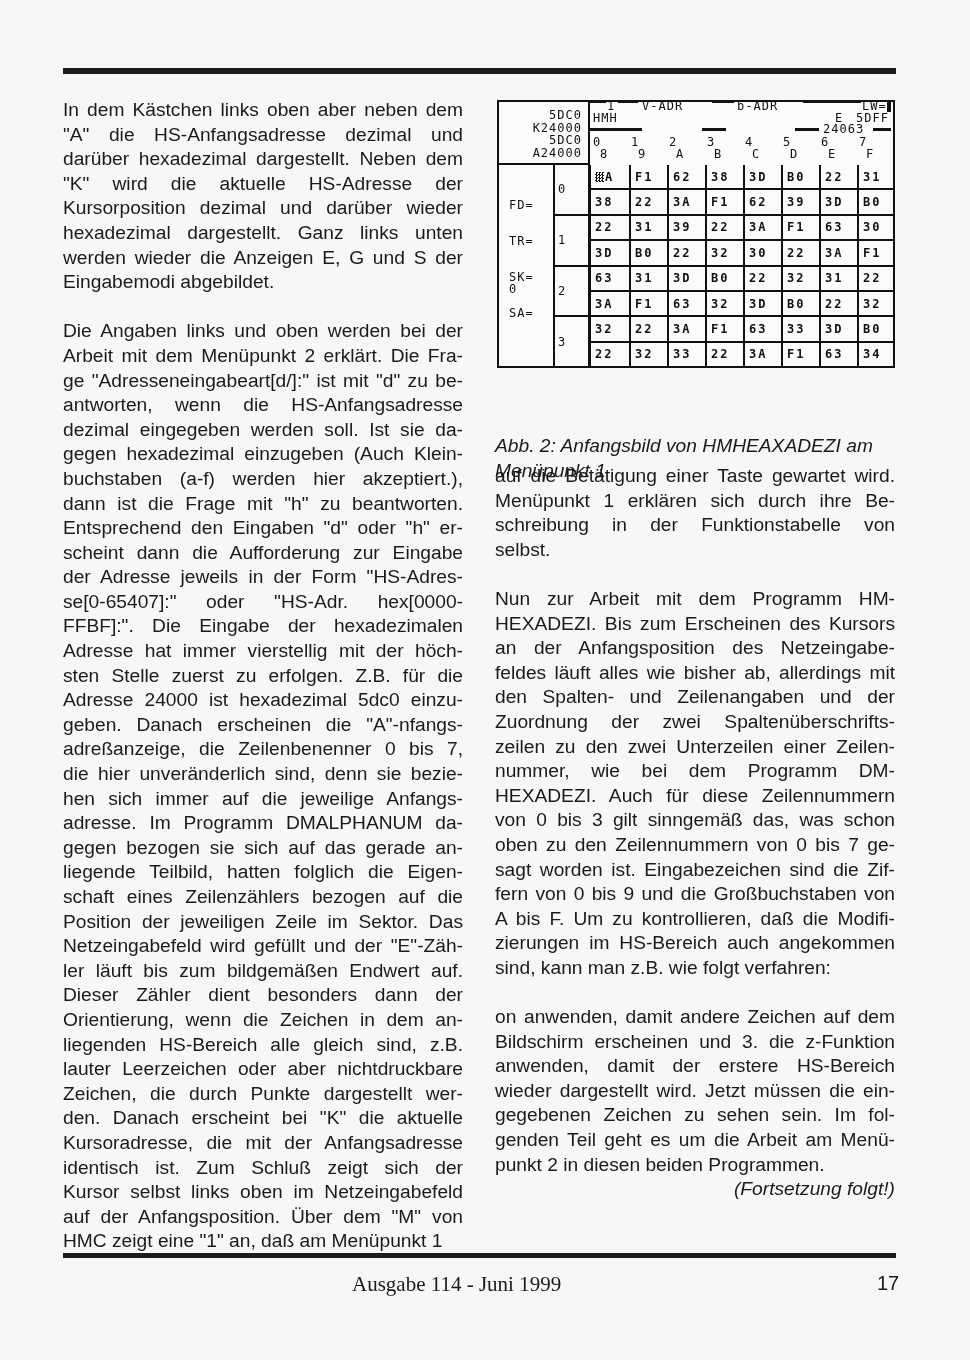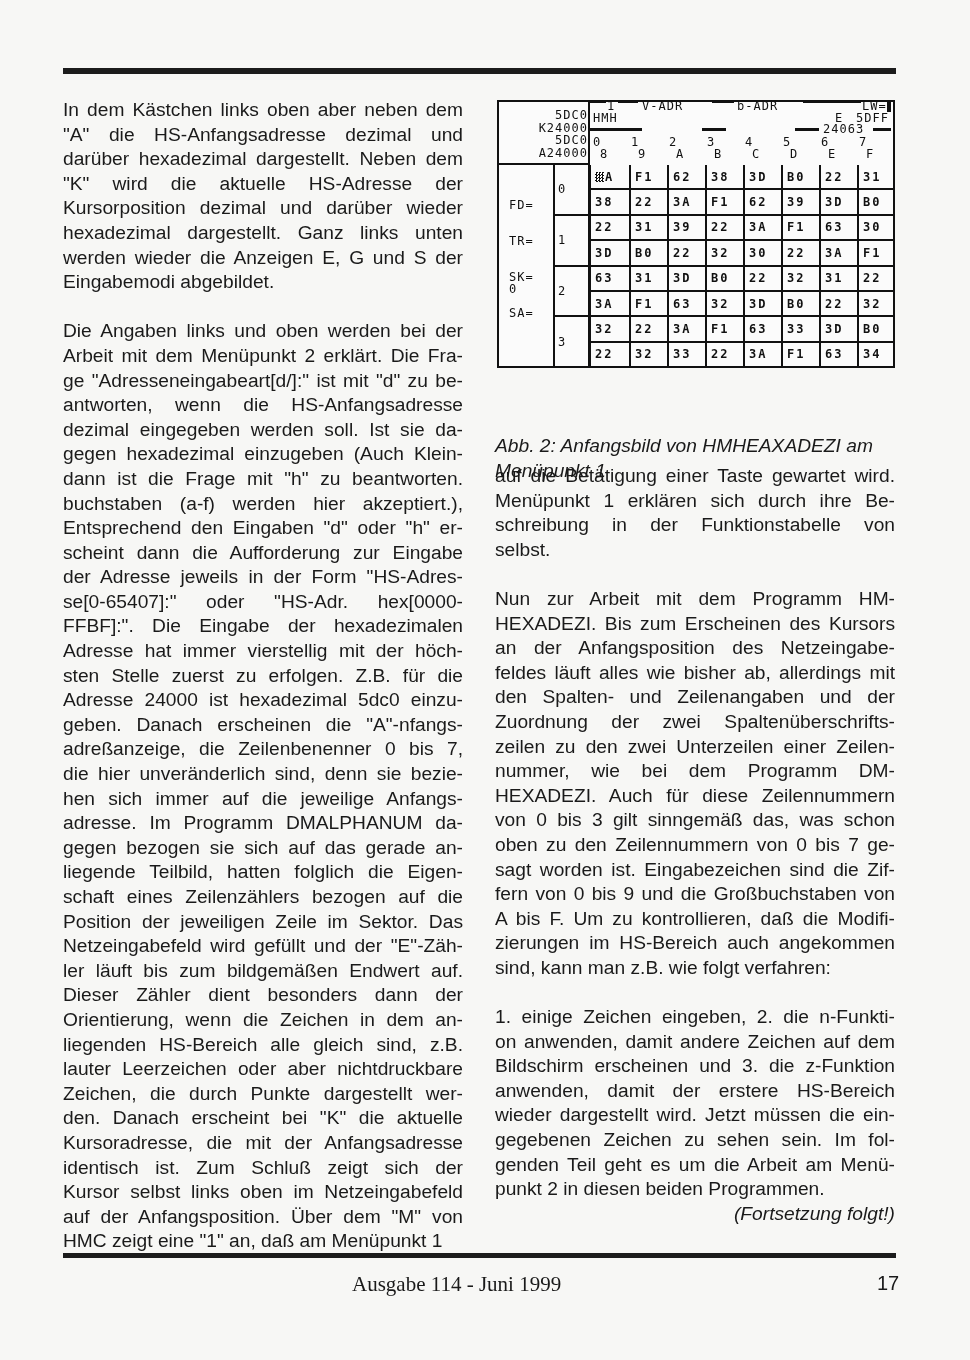--- a/index.html
+++ b/index.html
@@ -19,21 +19,21 @@
   .col .line { display: block; text-align: justify; text-align-last: justify; white-space: nowrap; }
   .col .line.end { text-align-last: left; }
   .cont { display: block; text-align: right; font-style: italic; }
 
   
   .fig { position: absolute; left: 497px; top: 100px; width: 398px; height: 268px;
          font-family: "DejaVu Sans Mono", monospace; font-size: 12px; color: #111; }
   .fig .frame { position: absolute; inset: 0; border: 2px solid #111; background: #fbfbfb; }
   .fig .box-tl { position: absolute; left: 0; top: 0; width: 91px; height: 63px;
                  border-right: 2px solid #111; border-bottom: 2px solid #111; }
-  .fig .box-tl div { text-align: right; line-height: 12.5px; letter-spacing: 1px; }
+  .fig .box-tl div { text-align: right; padding-right: 6px; line-height: 12.5px; letter-spacing: 1px; }
   .fig .hdr { position: absolute; left: 93px; top: 0; right: 0; height: 63px; }
   .fig .hdr span { position: absolute; white-space: nowrap; letter-spacing: 1px; line-height: 12px; }
   .fig .bar { position: absolute; height: 3px; background: #111; }
   .fig .left-lbl { position: absolute; left: 0; top: 65px; width: 56px; height: 203px;
                    border-right: 2px solid #111; }
   .fig .left-lbl span { position: absolute; left: 12px; letter-spacing: 1px; line-height: 12px; }
   .fig .rownum { position: absolute; left: 58px; width: 33px; border-right: 3px solid #111;
                  border-bottom: 2px solid #111; }
   .fig .rownum span { position: absolute; left: 3px; top: 50%; transform: translateY(-50%); }
   .fig .grid { position: absolute; left: 94px; top: 65px; right: 0; height: 203px;
@@ -68,22 +68,22 @@
       <span class="line">werden wieder die Anzeigen E, G und S der</span>
       <span class="line end">Eingabemodi abgebildet.</span>
     </p>
   <p class="last" id="lp1">
       <span class="line">Die Angaben links und oben werden bei der</span>
       <span class="line">Arbeit mit dem Menüpunkt 2 erklärt. Die Fra-</span>
       <span class="line">ge "Adresseneingabeart[d/]:" ist mit "d" zu be-</span>
       <span class="line">antworten, wenn die HS-Anfangsadresse</span>
       <span class="line">dezimal eingegeben werden soll. Ist sie da-</span>
       <span class="line">gegen hexadezimal einzugeben (Auch Klein-</span>
+      <span class="line">buchstaben (a-f) werden hier akzeptiert.),</span>
       <span class="line">dann ist die Frage mit "h" zu beantworten.</span>
-      <span class="line">buchstaben (a-f) werden hier akzeptiert.),</span>
       <span class="line">Entsprechend den Eingaben "d" oder "h" er-</span>
       <span class="line">scheint dann die Aufforderung zur Eingabe</span>
       <span class="line">der Adresse jeweils in der Form "HS-Adres-</span>
       <span class="line">se[0-65407]:" oder "HS-Adr. hex[0000-</span>
       <span class="line">FFBF]:". Die Eingabe der hexadezimalen</span>
       <span class="line">Adresse hat immer vierstellig mit der höch-</span>
       <span class="line">sten Stelle zuerst zu erfolgen. Z.B. für die</span>
       <span class="line">Adresse 24000 ist hexadezimal 5dc0 einzu-</span>
       <span class="line">geben. Danach erscheinen die "A"-nfangs-</span>
       <span class="line">adreßanzeige, die Zeilenbenenner 0 bis 7,</span>
@@ -403,21 +403,20 @@
       <span class="line">HEXADEZI. Auch für diese Zeilennummern</span>
       <span class="line">von 0 bis 3 gilt sinngemäß das, was schon</span>
       <span class="line">oben zu den Zeilennummern von 0 bis 7 ge-</span>
       <span class="line">sagt worden ist. Eingabezeichen sind die Zif-</span>
       <span class="line">fern von 0 bis 9 und die Großbuchstaben von</span>
       <span class="line">A bis F. Um zu kontrollieren, daß die Modifi-</span>
       <span class="line">zierungen im HS-Bereich auch angekommen</span>
       <span class="line end">sind, kann man z.B. wie folgt verfahren:</span>
     </p>
   <p class="last" id="rp2">
-      <span class="line">1. einige Zeichen eingeben, 2. die n-Funkti-</span>
       <span class="line">on anwenden, damit andere Zeichen auf dem</span>
       <span class="line">Bildschirm erscheinen und 3. die z-Funktion</span>
       <span class="line">anwenden, damit der erstere HS-Bereich</span>
       <span class="line">wieder dargestellt wird. Jetzt müssen die ein-</span>
       <span class="line">gegebenen Zeichen zu sehen sein. Im fol-</span>
       <span class="line">genden Teil geht es um die Arbeit am Menü-</span>
       <span class="line end">punkt 2 in diesen beiden Programmen.</span>
     </p>
   <span class="cont">(Fortsetzung folgt!)</span>
 </div>

